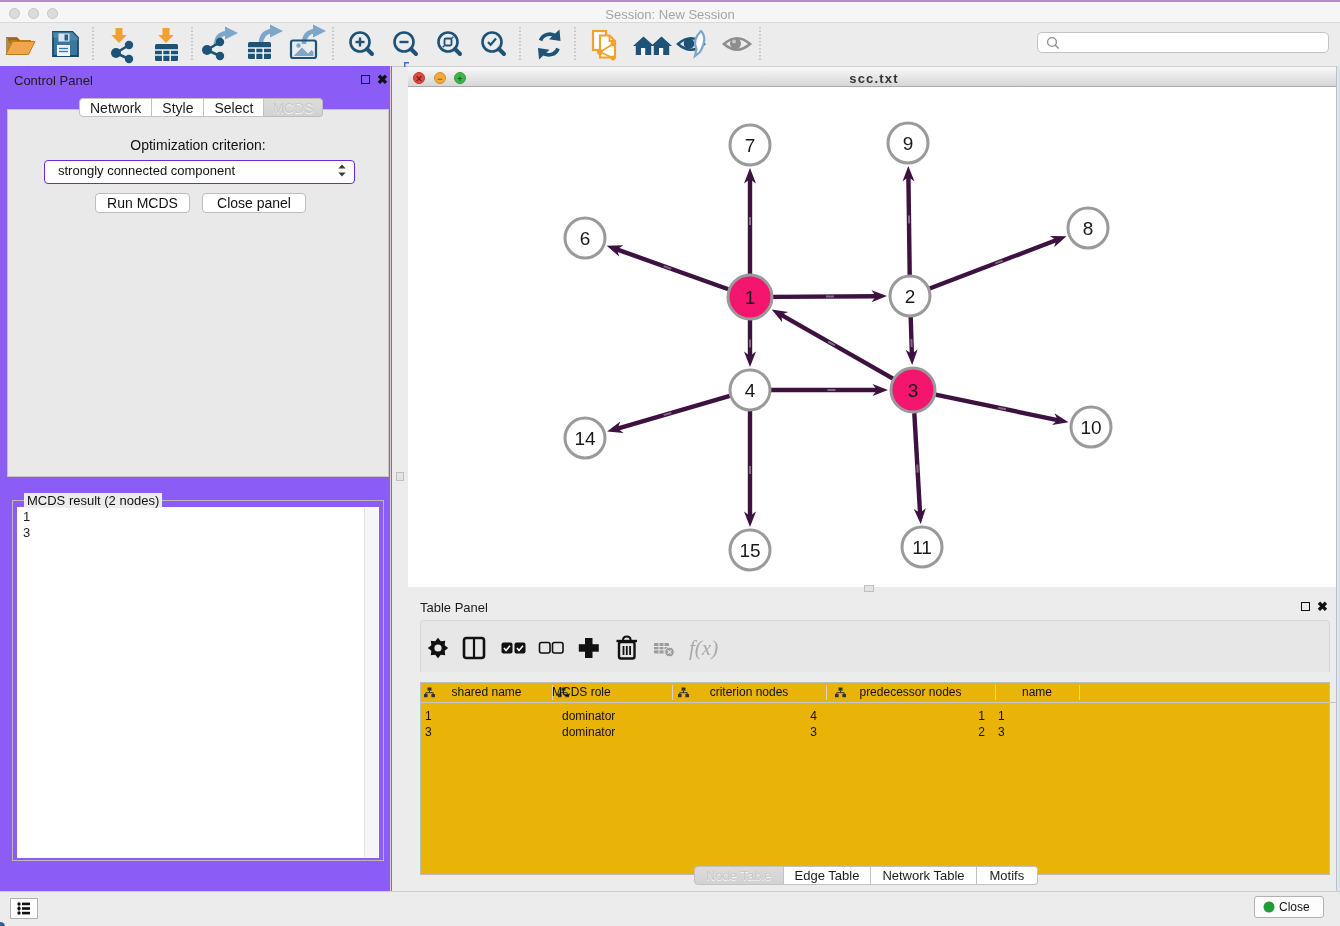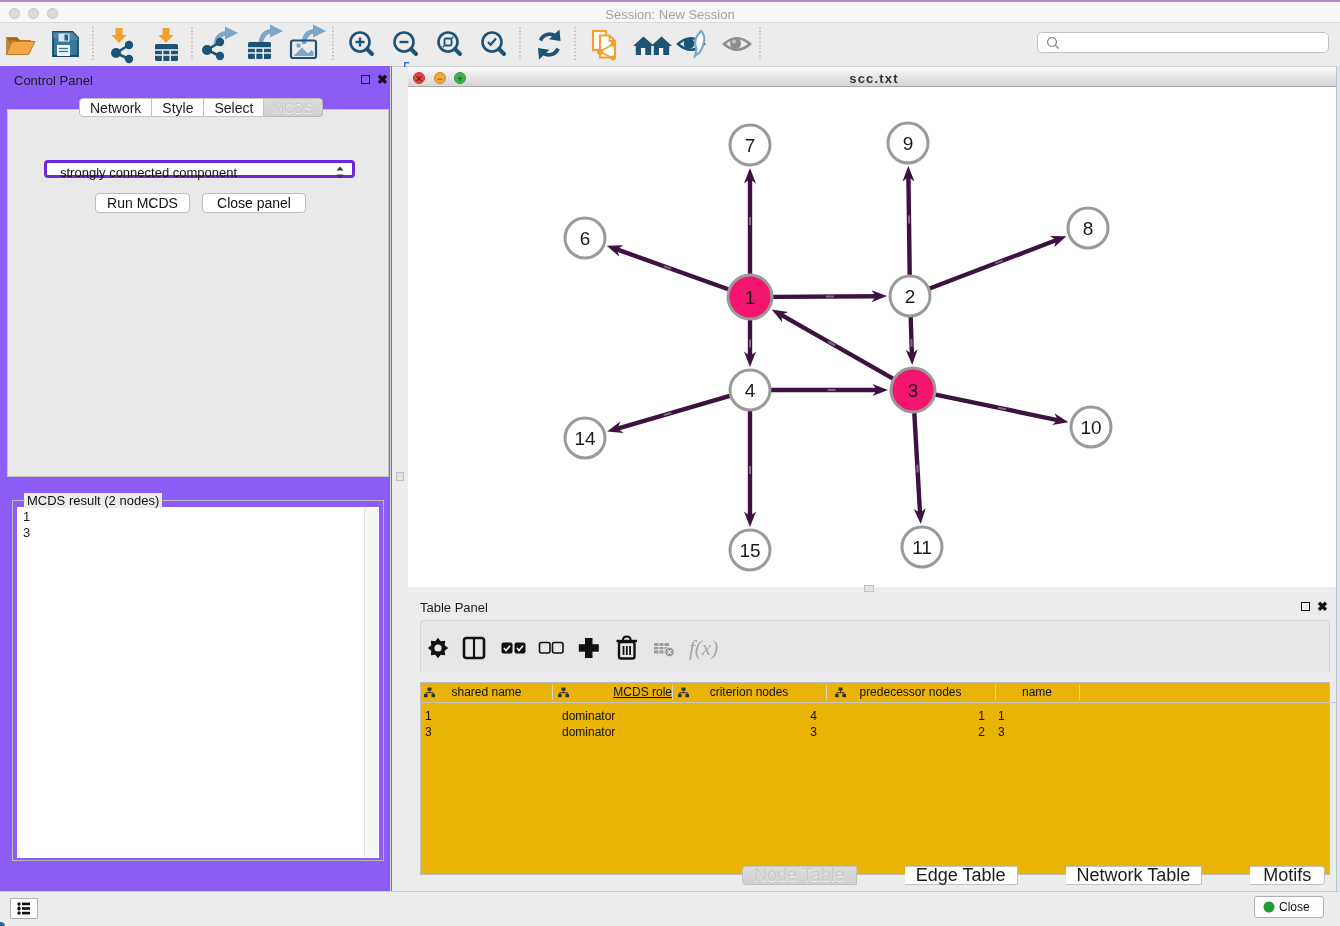--- a/index.html
+++ b/index.html
@@ -19,21 +19,21 @@
 .floatbtn{position:absolute;width:9px;height:9px;border:1.5px solid #111;box-sizing:border-box;background:transparent;}
 .closex{position:absolute;font-size:13px;font-weight:bold;color:#111;line-height:12px;}
 .tabbar{position:absolute;display:flex;height:19px;}
 .tab{box-sizing:border-box;background:#fff;border:1px solid #c2c2c2;border-left:none;
  font-size:14px;color:#1c1c1c;text-align:center;line-height:18px;padding:0 10px;}
 .tab.first{border-left:1px solid #c2c2c2;border-radius:4px 0 0 4px;}
 .tab.last{border-radius:0 4px 4px 0;}
 .tab.sel{background:linear-gradient(#dcdcdc,#d2d2d2);color:#c9c9c9;text-shadow:0 1px 0 #f4f4f4;border-color:#bcbcbc;}
 #cpcontent{left:7px;top:43px;width:382px;height:368px;background:#e9e9e9;border:1px solid #c5c5c5;box-sizing:border-box;}
 #optlabel{left:0;top:28px;width:382px;text-align:center;font-size:14px;color:#111;}
-#combo{left:37px;top:51px;width:311px;height:18px;background:#fff;border:3px solid #6d28d9;border-radius:4px;box-sizing:border-box;}
+#combo{left:37px;top:51px;width:311px;height:24px;background:#fff;border:1px solid #6d28d9;border-radius:4px;box-sizing:border-box;}
 #combo span{position:absolute;left:13px;top:2px;font-size:13px;color:#111;}
 .btn{position:absolute;height:20px;background:#fff;border:1px solid #bdbdbd;border-radius:4px;box-sizing:border-box;
  font-size:14px;color:#111;text-align:center;line-height:18px;}
 #fieldset{left:12px;top:427px;width:372px;height:373px;}
 #fsborder{left:0;top:7px;width:372px;height:361px;border:1px solid #b9b9b9;box-sizing:border-box;}
 #fslegend{left:12px;top:0;background:#ececec;padding:0 3px;font-size:13px;color:#111;}
 #fswhite{left:5px;top:14px;width:362px;height:351px;background:#fff;}
 #fstext{left:6px;top:2px;font-size:13px;color:#222;line-height:16px;}
 #fsscroll{right:1px;top:1px;width:13px;height:349px;background:#f6f6f6;border-left:1px solid #e2e2e2;}
 
@@ -46,21 +46,21 @@
 #netcanvas{left:0;top:21px;width:932px;height:500px;background:#fff;}
 
 #tpanel{left:408px;top:594px;width:932px;height:292px;background:#ececec;}
 #ttoolbar{left:12px;top:26px;width:910px;height:52px;background:#e7e7e7;border:1px solid #d6d6d6;border-bottom:none;border-radius:4px 4px 0 0;box-sizing:border-box;}
 #ttable{left:12px;top:88px;width:910px;height:193px;background:#eab308;border:1px solid #bcbcbc;box-sizing:border-box;}
 #thead{left:0;top:0;width:916px;height:19px;border-bottom:1px solid #c6c6c6;}
 .hcell{position:absolute;top:0;height:18px;font-size:12px;color:#111;}
 .hsep{position:absolute;top:2px;height:15px;width:0;border-left:1px solid #d4d4d4;}
 .trow{position:absolute;font-size:12px;color:#111;height:16px;line-height:16px;}
 .btabs{position:absolute;display:flex;height:19px;}
-.btab{box-sizing:border-box;background:#fff;border:1px solid #c2c2c2;border-left:none;font-size:18px;color:#1c1c1c;line-height:17px;padding:0 11px;margin-left:48px;}
+.btab{box-sizing:border-box;background:#fff;border:1px solid #c2c2c2;border-left:none;font-size:13px;color:#1c1c1c;line-height:17px;padding:0 11px;}
 
 #statusline{left:0;top:891px;width:1340px;height:1px;background:#cfcfcf;}
 #listbtn{left:10px;top:898px;width:28px;height:21px;background:#fdfdfd;border:1px solid #b2b2b2;box-sizing:border-box;}
 #membtn{left:1254px;top:896px;width:70px;height:22px;background:#fdfdfd;border:1px solid #b2b2b2;border-radius:3px;box-sizing:border-box;font-size:12px;color:#111;}
 .nl{font-size:19px;fill:#1a1a1a;text-anchor:middle;font-family:"Liberation Sans",sans-serif;}
 #rightedge{left:1336px;top:66px;width:4px;height:825px;background:#dfe5ee;border-left:1px solid #b9c2d0;box-sizing:border-box;}
 </style></head>
 <body>
 <div class="abs" id="purple"></div>
 <div class="abs" id="titlebar">
@@ -167,20 +167,21 @@
   <div class="abs paneltitle" style="left:14px;top:7px;">Control Panel</div>
   <div class="floatbtn" style="left:361px;top:9px;"></div>
   <div class="closex" style="left:377px;top:8px;">✖</div>
   <div class="abs" id="cpcontent"></div>
   <div class="tabbar" style="left:79px;top:32px;">
     <div class="tab first">Network</div>
       <div class="tab">Style</div>
       <div class="tab">Select</div>
       <div class="tab last sel" style="padding:0 8px;">MCDS</div>
   </div>
+  <div class="abs" id="optlabel" style="left:7px;top:71px;">Optimization criterion:</div>
   <div class="abs" id="combo" style="left:44px;top:94px;">
       <span>strongly connected component</span>
     <svg width="10" height="13" style="position:absolute;right:7px;top:3px" viewBox="0 0 10 13">
         <path d="M5,0.5 L8.6,4.4 L1.4,4.4 Z" fill="#3c3c3c"></path>
         <path d="M5,12.5 L8.6,8.6 L1.4,8.6 Z" fill="#3c3c3c"></path>
       </svg>
   </div>
   <div class="btn" style="left:95px;top:127px;width:95px;">Run MCDS</div>
   <div class="btn" style="left:202px;top:127px;width:104px;">Close panel</div>
   <div class="abs" id="fieldset">
@@ -310,21 +311,21 @@
           <path d="M5.5,3.7 v2 M1.8,7 v-1.3 h7.4 V7" fill="none" stroke="#333" stroke-width="1"></path>
         </svg>
         <div class="hcell" style="left:0px;width:131px;text-align:center;line-height:19px;">shared name</div>
         <div class="hsep" style="left:131px;"></div>
         <svg width="11" height="11" style="position:absolute;left:137px;top:4px" viewBox="0 0 11 11">
           <rect x="3.5" y="0.5" width="4" height="3.2" fill="#333"></rect>
           <rect x="0" y="7" width="3.6" height="3.2" fill="#333"></rect>
           <rect x="7.4" y="7" width="3.6" height="3.2" fill="#333"></rect>
           <path d="M5.5,3.7 v2 M1.8,7 v-1.3 h7.4 V7" fill="none" stroke="#333" stroke-width="1"></path>
         </svg>
-        <div class="hcell" style="left:131px;width:120px;text-align:right;line-height:19px;text-decoration:underline;">MCDS role</div>
+        <div class="hcell" style="left:131px;width:120px;text-align:left;line-height:19px;">MCDS role</div>
         <div class="hsep" style="left:251px;"></div>
         <svg width="11" height="11" style="position:absolute;left:257px;top:4px" viewBox="0 0 11 11">
           <rect x="3.5" y="0.5" width="4" height="3.2" fill="#333"></rect>
           <rect x="0" y="7" width="3.6" height="3.2" fill="#333"></rect>
           <rect x="7.4" y="7" width="3.6" height="3.2" fill="#333"></rect>
           <path d="M5.5,3.7 v2 M1.8,7 v-1.3 h7.4 V7" fill="none" stroke="#333" stroke-width="1"></path>
         </svg>
         <div class="hcell" style="left:251px;width:154px;text-align:center;line-height:19px;">criterion nodes</div>
         <div class="hsep" style="left:405px;"></div>
         <svg width="11" height="11" style="position:absolute;left:414px;top:4px" viewBox="0 0 11 11">

